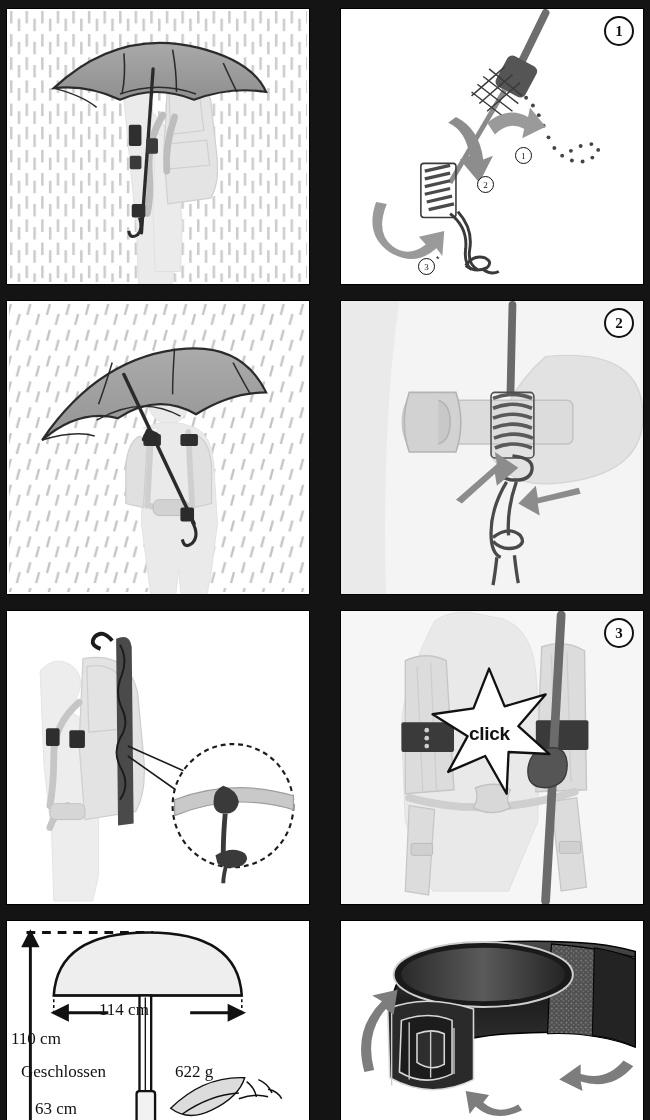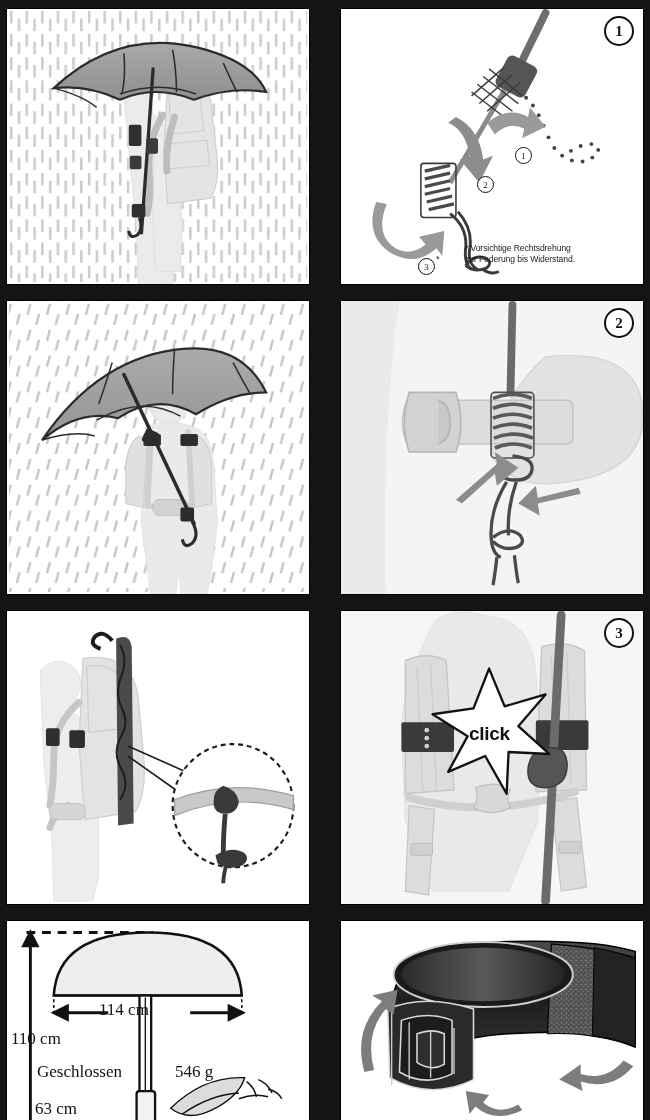--- a/index.html
+++ b/index.html
@@ -150,24 +150,20 @@
       </g>
       <g fill="#9a9a9a">
         <path d="M36 200 q-12 34 14 52 q26 16 48 -4 l6 8 l2 -26 l-26 6 l7 8 q-18 14 -34 2 q-18 -14 -6 -44 z"></path>
       </g>
     </svg>
     <div class="badge">1</div>
     <div class="minibadge" style="left:174px;top:138px;">1</div>
     <div class="minibadge" style="left:136px;top:167px;">2</div>
     <div class="minibadge" style="left:77px;top:249px;">3</div>
     <div class="aster" style="left:95px;top:245px;">*</div>
-    <div class="note">
-      <div>* Vorsichtige Rechtsdrehung</div>
-      <div>zur Federung bis Widerstand.</div>
-    </div>
   </div>
 
   <div class="panel p3">
     <svg viewBox="0 0 310 295" preserveAspectRatio="none">
       <defs>
         <pattern id="rainD" width="20" height="26" patternUnits="userSpaceOnUse">
           <path d="M4 3 l-3 11" stroke="#c4c4c4" stroke-width="2.4" fill="none"></path>
           <path d="M13 13 l-3 11" stroke="#c4c4c4" stroke-width="2.4" fill="none"></path>
         </pattern>
         <linearGradient id="canopy2" x1="0" y1="0" x2="0" y2="1">
@@ -385,22 +381,22 @@
         <path d="M168 196 q34 -34 76 -32 q-6 20 -34 34 q-24 12 -42 -2z"></path>
         <path d="M180 202 q28 -20 58 -22" fill="none"></path>
       </g>
       <g fill="none" stroke="#111" stroke-width="1.6">
         <path d="M246 168 q8 6 10 16 M258 166 q10 4 14 14 M268 176 q10 2 14 10"></path>
         <path d="M238 186 q16 -6 30 -2"></path>
       </g>
     </svg>
     <div class="dim" style="left:4px;top:108px;">110 cm</div>
     <div class="dim" style="left:92px;top:79px;text-align:right;">114 cm</div>
-    <div class="dim" style="left:30px;top:141px;">Geschlossen</div>
-    <div class="dim" style="left:168px;top:141px;">546 g</div>
+    <div class="dim" style="left:14px;top:141px;">Geschlossen</div>
+    <div class="dim" style="left:168px;top:141px;">622 g</div>
     <div class="dim" style="left:28px;top:178px;">63 cm</div>
   </div>
 
   <div class="panel p8">
     <svg viewBox="0 0 310 225" preserveAspectRatio="none">
       <defs>
         <linearGradient id="strapG" x1="0" y1="0" x2="0" y2="1">
           <stop offset="0" stop-color="#4a4a4a"></stop>
             <stop offset="0.45" stop-color="#1e1e1e"></stop>
           <stop offset="1" stop-color="#3a3a3a"></stop>

